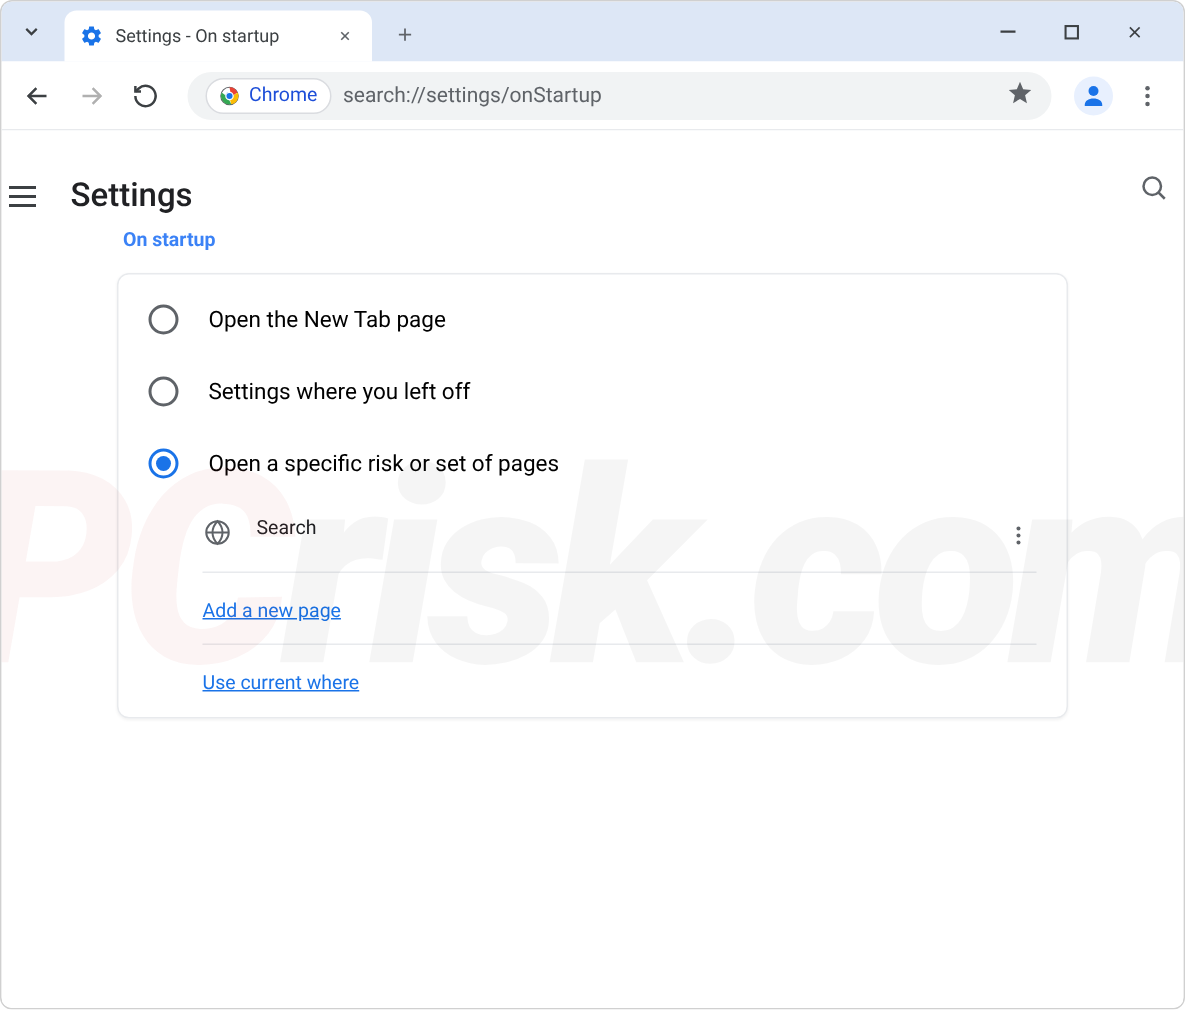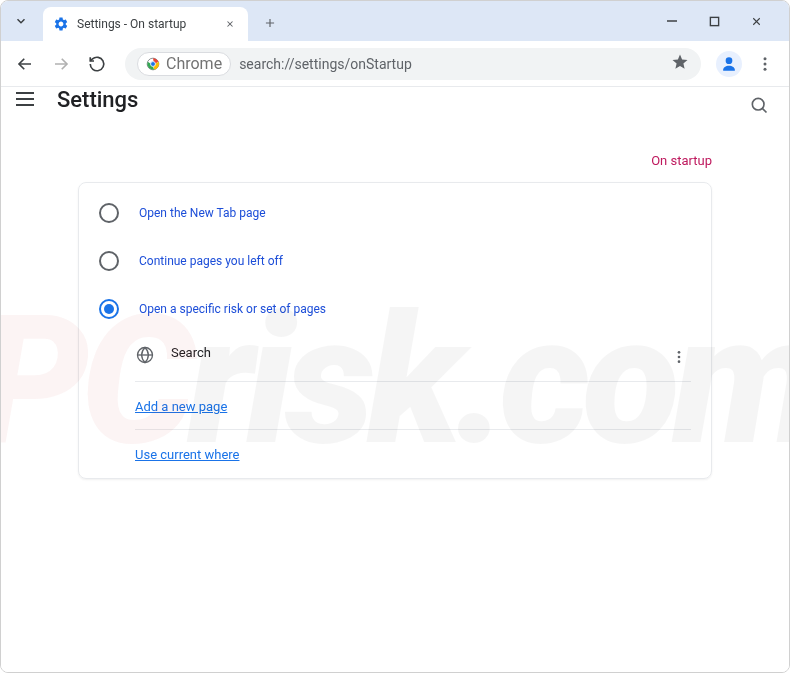--- a/index.html
+++ b/index.html
@@ -139,22 +139,22 @@
     }
     .omnibox-chip {
       background: #fff;
       border: 1px solid #dadce0;
       border-radius: 12px;
       height: 24px;
       display: flex;
       align-items: center;
       padding: 0 8px;
       gap: 6px;
-      font-size: 16px;
-      color: #737373;
+      font-size: 13px;
+      color: #1d4ed8;
     }
     .omnibox-chip svg { width:14px; height:14px; }
     .omnibox-url {
       font-size: 14px;
       color: #5f6368;
       flex: 1;
     }
     .omnibox-star {
       color: #5f6368;
       cursor: pointer;
@@ -181,22 +181,22 @@
     
     .content {
       flex: 1;
       background: #fff;
       position: relative;
       overflow: hidden;
     }
     .settings-header {
       height: 56px;
       display: flex;
-      align-items: flex-start;
-      padding: 0 12px;
+      align-items: flex-end;
+      padding: 0 2px;
     }
     .hamburger {
       width: 24px;
       height: 24px;
       cursor: pointer;
       color: #3c4043;
       margin-right: 20px;
     }
     .settings-title {
       font-size: 22px;
@@ -211,25 +211,24 @@
       align-items: center;
       justify-content: center;
       cursor: pointer;
       color: #5f6368;
     }
     .settings-body {
       padding: 10px 77px 0;
     }
     .section-title {
       font-size: 13px;
-      color: #be185d;
-      font-weight: 400;
+      color: #3b82f6;
+      font-weight: 700;
       margin-bottom: 14px;
       padding-left: 4px;
-      text-align: right;
     }
     .card {
       border: 1px solid #e8eaed;
       border-radius: 8px;
       padding: 6px 0 1px;
       box-shadow: 0 1px 2px rgba(60,64,67,0.08);
     }
     .radio-row {
       display: flex;
       align-items: center;
@@ -253,22 +252,22 @@
       position: absolute;
       width: 10px;
       height: 10px;
       background: #1a73e8;
       border-radius: 50%;
       top: 50%;
       left: 50%;
       transform: translate(-50%, -50%);
     }
     .radio-label {
-      font-size: 12px;
-      color: #1d4ed8;
+      font-size: 15px;
+      color: #000000;
     }
     .pages-list {
       padding-left: 56px;
       padding-right: 20px;
     }
     .page-entry {
       display: flex;
       align-items: flex-start;
       padding: 12px 0;
       border-bottom: 1px solid #e8eaed;
@@ -460,21 +459,21 @@
     <div class="settings-body">
       <div class="section-title">On startup</div>
 
       <div class="card">
         <div class="radio-row">
           <div class="radio-circle"></div>
           <div class="radio-label">Open the New Tab page</div>
         </div>
         <div class="radio-row">
           <div class="radio-circle"></div>
-          <div class="radio-label">Continue pages you left off</div>
+          <div class="radio-label">Settings where you left off</div>
         </div>
         <div class="radio-row">
           <div class="radio-circle selected"></div>
           <div class="radio-label">Open a specific risk or set of pages</div>
         </div>
 
         <div class="pages-list">
           <div class="page-entry">
             <div class="page-favicon">
               <svg viewBox="0 0 24 24" fill="none" stroke="currentColor" stroke-width="1.6">

